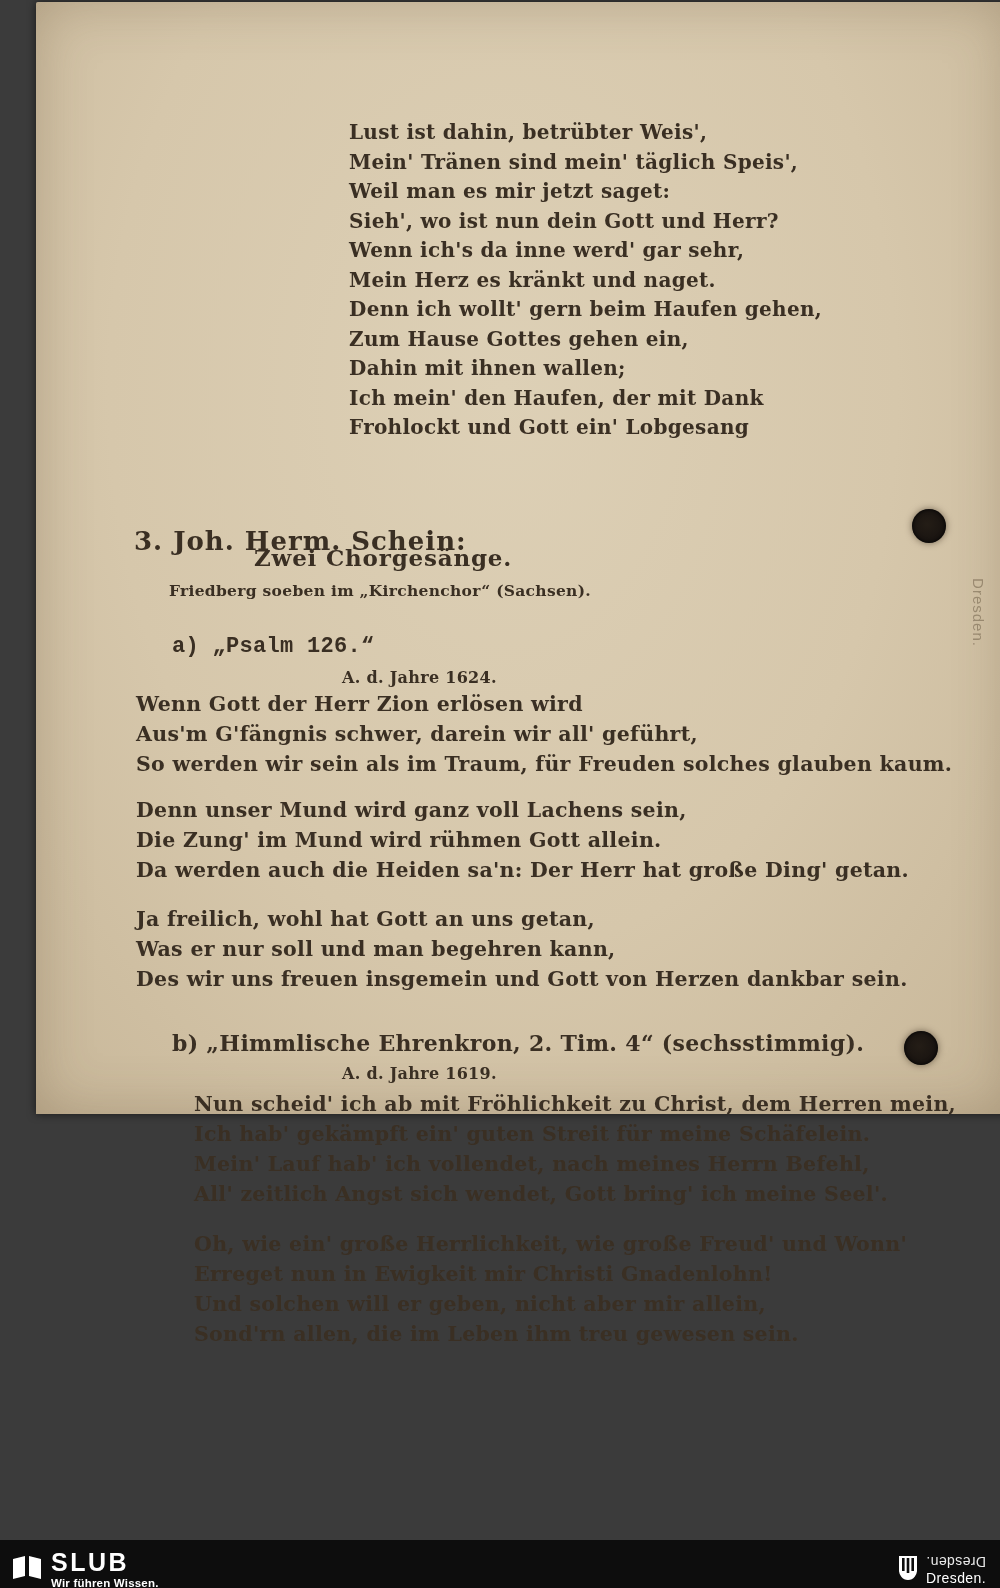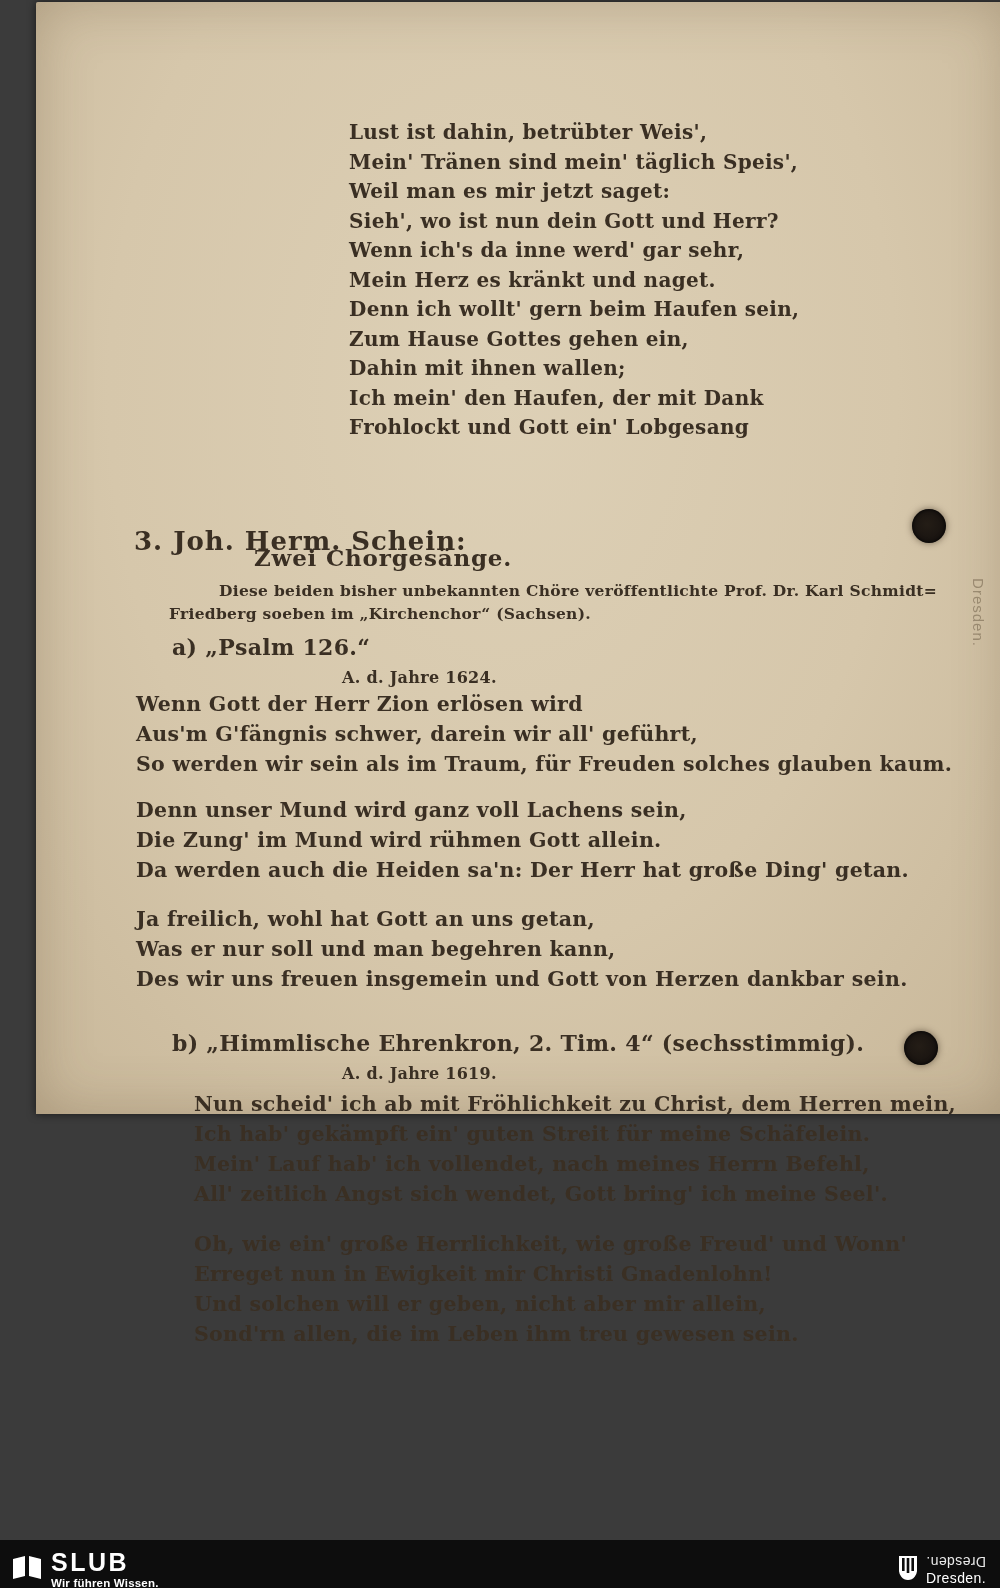--- a/index.html
+++ b/index.html
@@ -28,21 +28,21 @@
     font-weight: 700;
     letter-spacing: .3px;
     white-space: nowrap;
   }
 
   .poem       { left: 313px; top: 116px; font-size: 20px;   line-height: 29.5px; }
   .sec-head   { left: 98px;  top: 524px; font-size: 26px; letter-spacing: 1px; }
   .subtitle   { left: 218px; top: 542px; font-size: 23px; letter-spacing: .8px; }
   .note       { left: 133px; top: 578px; font-size: 15.5px; line-height: 22.5px; }
   .note .ind  { margin-left: 50px; }
-  .head-a     { left: 136px; top: 632px;  font-size: 22px; }
+  .head-a     { left: 136px; top: 632px;  font-size: 22px; font-family: Liberation Mono, monospace; }
   .date-a     { left: 306px; top: 666px;  font-size: 16px; }
   .head-b     { left: 136px; top: 1028px; font-size: 22px; }
   .date-b     { left: 306px; top: 1062px; font-size: 16px; }
   .stanza     { font-size: 20.5px; line-height: 30px; }
   .st-a1      { left: 100px; top: 687px; }
   .st-a2      { left: 100px; top: 793px; }
   .st-a3      { left: 100px; top: 902px; }
   .st-b1      { left: 158px; top: 1087px; }
   .st-b2      { left: 158px; top: 1227px; }
 
@@ -91,33 +91,32 @@
 
   <div class="page">
 
     <div class="txt poem">
         <div class="tline">Lust ist dahin, betrübter Weis',</div>
         <div class="tline">Mein' Tränen sind mein' täglich Speis',</div>
         <div class="tline">Weil man es mir jetzt saget:</div>
         <div class="tline">Sieh', wo ist nun dein Gott und Herr?</div>
         <div class="tline">Wenn ich's da inne werd' gar sehr,</div>
         <div class="tline">Mein Herz es kränkt und naget.</div>
-        <div class="tline">Denn ich wollt' gern beim Haufen sein,</div>
+        <div class="tline">Denn ich wollt' gern beim Haufen gehen,</div>
         <div class="tline">Zum Hause Gottes gehen ein,</div>
         <div class="tline">Dahin mit ihnen wallen;</div>
         <div class="tline">Ich mein' den Haufen, der mit Dank</div>
         <div class="tline">Frohlockt und Gott ein' Lobgesang</div>
       </div>
 
     <div class="txt sec-head">3. Joh. Herm. Schein:</div>
 
     <div class="txt subtitle">Zwei Chorgesänge.</div>
 
     <div class="txt note">
-      <div class="ind tline">Diese beiden bisher unbekannten Chöre veröffentlichte Prof. Dr. Karl Schmidt=</div>
       <div class="tline">Friedberg soeben im „Kirchenchor“ (Sachsen).</div>
     </div>
 
     <div class="txt head-a">a) „Psalm 126.“</div>
     <div class="txt date-a">A. d. Jahre 1624.</div>
 
     <div class="txt stanza st-a1">
         <div class="tline">Wenn Gott der Herr Zion erlösen wird</div>
         <div class="tline">Aus'm G'fängnis schwer, darein wir all' geführt,</div>
         <div class="tline">So werden wir sein als im Traum, für Freuden solches glauben kaum.</div>

